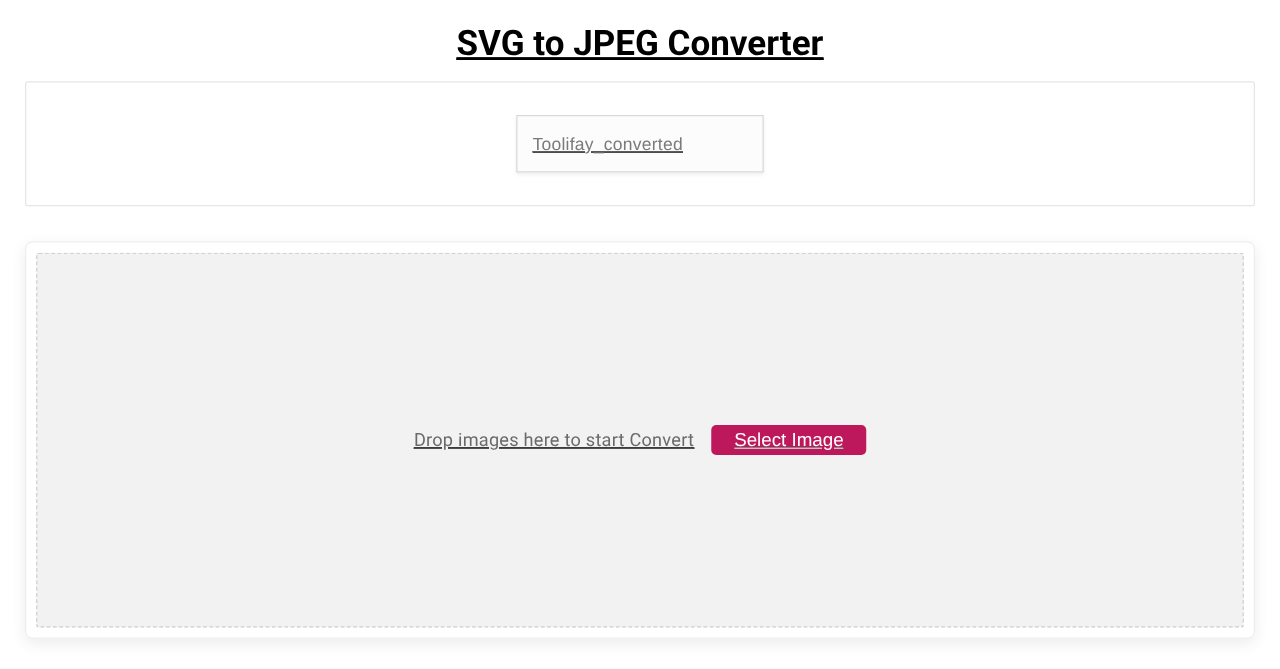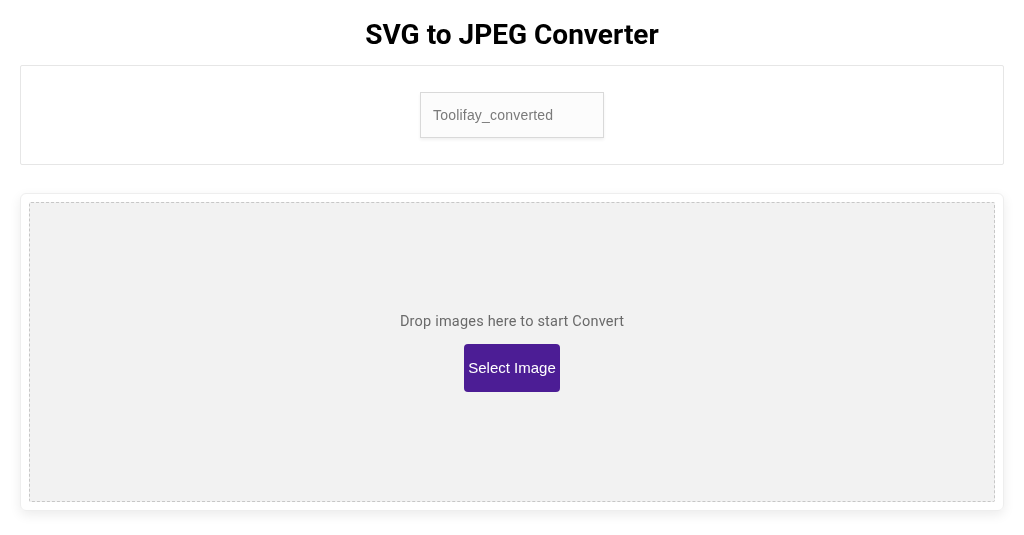--- a/index.html
+++ b/index.html
@@ -1,15 +1,15 @@
 <!DOCTYPE html>
 <html><head>
 <meta charset="utf-8">
 <style>
-  * { box-sizing: border-box; margin: 0; padding: 0; }
+  * { box-sizing: border-box; margin: 0; padding: 0; text-decoration: underline; }
   body {
     font-family: -apple-system, BlinkMacSystemFont, "Segoe UI", Roboto, Helvetica, Arial, sans-serif;
     background: #ffffff;
     width: 1024px;
     height: 535px;
     overflow: hidden;
   }
   .page-title {
     text-align: center;
     font-size: 28px;
@@ -21,21 +21,21 @@
     margin: 0 20px 28px 20px;
     border: 1px solid #e6e6e6;
     border-radius: 2px;
     padding: 26px 0;
     display: flex;
     justify-content: center;
     align-items: center;
     gap: 14px;
   }
   .filename-input {
-    width: 184px;
+    width: 198px;
     height: 46px;
     border: 1px solid #d9d9d9;
     background: #fcfcfc;
     box-shadow: 0 2px 3px rgba(0,0,0,0.06);
     padding: 0 12px;
     font-size: 14px;
     color: #7a7a7a;
     letter-spacing: 0.2px;
   }
   .filename-input::placeholder { color: #7a7a7a; }
@@ -59,34 +59,34 @@
     border-radius: 6px;
     padding: 8px;
     box-shadow: 0 4px 12px rgba(0,0,0,0.08);
   }
   .dropzone {
     border: 1px dashed #c7c7c7;
     background: #f2f2f2;
     border-radius: 2px;
     height: 300px;
     display: flex;
-    flex-direction: column;
+    flex-direction: row;
     align-items: center;
     justify-content: center;
     gap: 14px;
   }
   .drop-text {
     color: #6a6a6a;
     font-size: 14.5px;
     letter-spacing: 0.2px;
   }
   .btn-select {
-    height: 48px;
-    background: #4c1d95;
-    padding: 0 4px;
+    height: 24px;
+    background: #be185d;
+    padding: 0 18px;
   }
 </style>
 </head>
 <body>
 
 <h1 class="page-title">SVG to JPEG Converter</h1>
 
 <div class="toolbar-card">
   <input type="text" class="filename-input" value="Toolifay_converted" style="">
 </div>

